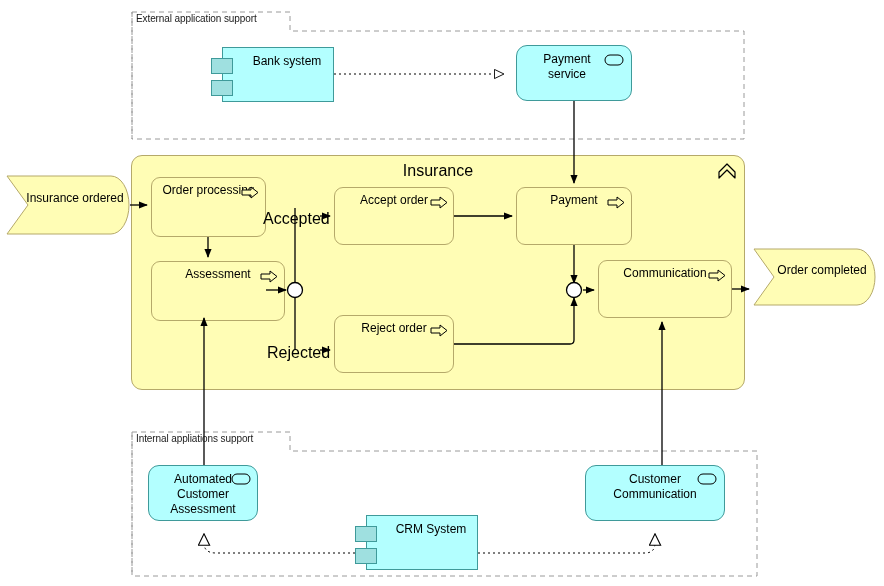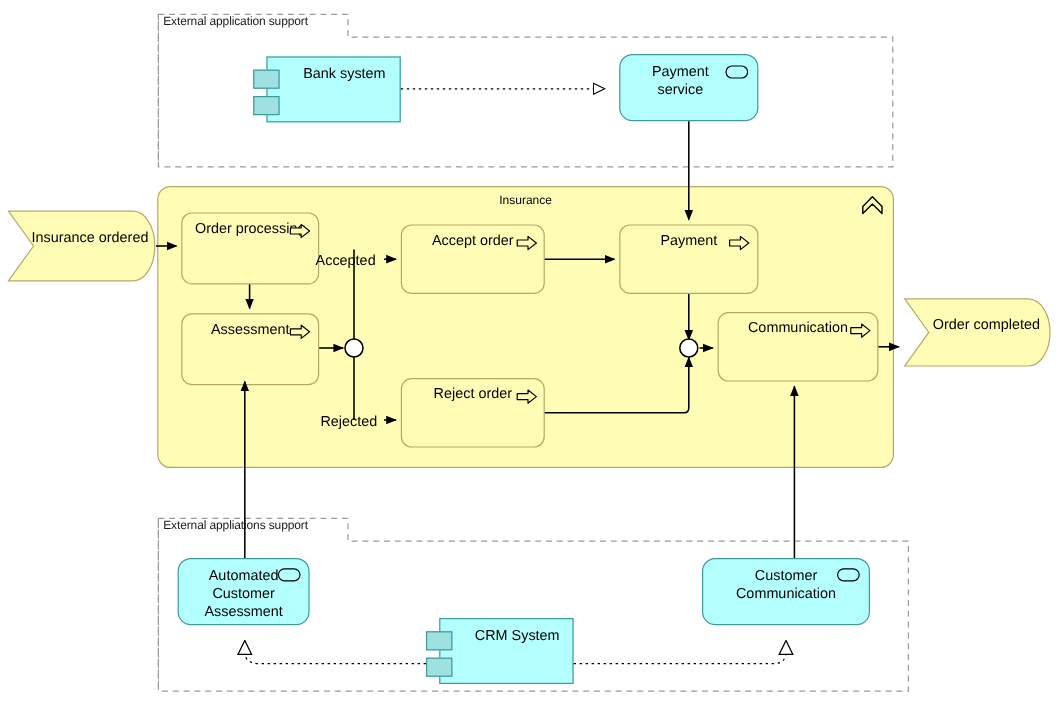--- a/index.html
+++ b/index.html
@@ -64,21 +64,21 @@
     border: 1px solid #b5a96a;
     border-radius: 11px;
     box-sizing: border-box;
   }
   .bp-container > .ctitle {
     position: absolute;
     left: 0;
     right: 0;
     top: 6px;
     text-align: center;
-    font-size: 10px;
+    font-size: 16px;
     color: #000;
   }
   
   .appsvc {
     background: #b3ffff;
     border: 1px solid #3f9a9a;
     border-radius: 11px;
     box-sizing: border-box;
   }
   .appsvc .title {
@@ -128,21 +128,21 @@
     transform: translateY(-50%);
     text-align: center;
     font-size: 12px;
     color: #000;
     padding-left: 14px;
     box-sizing: border-box;
   }
   
   .edge-label {
     position: absolute;
-    font-size: 12px;
+    font-size: 16px;
     color: #000;
     white-space: nowrap;
     background: transparent;
   }
   .icon-holder {
     position: absolute;
     pointer-events: none;
   }
 </style>
 </head>
@@ -195,21 +195,21 @@
     <div class="title" style="top:15px; transform:none;">Order completed</div>
   </div>
 
   <div class="node bp" style="left:151px; top:177px; width:115px; height:60px;">
     <div class="title">Order processing</div>
     <svg class="icon-holder" style="right:6px; top:8px; width:18px; height:13px;" viewBox="0 0 18 13">
       <path d="M1,4 L10,4 L10,1 L17,6.5 L10,12 L10,9 L1,9 Z" fill="#fffdb5" stroke="#000" stroke-width="1" stroke-linejoin="round"></path>
     </svg>
   </div>
 
-  <div class="node bp" style="left:151px; top:261px; width:115px; height:60px;">
+  <div class="node bp" style="left:151px; top:261px; width:134px; height:60px;">
     <div class="title">Assessment</div>
     <svg class="icon-holder" style="right:6px; top:8px; width:18px; height:13px;" viewBox="0 0 18 13">
       <path d="M1,4 L10,4 L10,1 L17,6.5 L10,12 L10,9 L1,9 Z" fill="#fffdb5" stroke="#000" stroke-width="1" stroke-linejoin="round"></path>
     </svg>
   </div>
 
   <div class="node bp" style="left:334px; top:315px; width:120px; height:58px;">
     <div class="title">Reject order</div>
     <svg class="icon-holder" style="right:5px; top:8px; width:18px; height:13px;" viewBox="0 0 18 13">
       <path d="M1,4 L10,4 L10,1 L17,6.5 L10,12 L10,9 L1,9 Z" fill="#fffdb5" stroke="#000" stroke-width="1" stroke-linejoin="round"></path>
@@ -323,19 +323,19 @@
     
     <path d="M478,553 L645,553 Q655,553 655,543 L655,534" fill="none" stroke="#000" stroke-width="1" stroke-dasharray="2,3" marker-end="url(#arrowHollowTriUp)"></path>
 
     
     <circle cx="295" cy="290" r="7.5" fill="#ffffff" stroke="#000" stroke-width="1.3"></circle>
     <circle cx="574" cy="290" r="7.5" fill="#ffffff" stroke="#000" stroke-width="1.3"></circle>
   </svg>
 
   <div class="group-label" style="left:136px; top:13px;">External application support</div>
 
-  <div class="group-label" style="left:136px; top:433px;">External appliations support</div>
+  <div class="group-label" style="left:136px; top:433px;">Internal appliations support</div>
 
   <div class="edge-label" style="left:263px; top:210px;">Accepted</div>
 
   <div class="edge-label" style="left:267px; top:344px;">Rejected</div>
 
 </div>
 
 </body></html>

